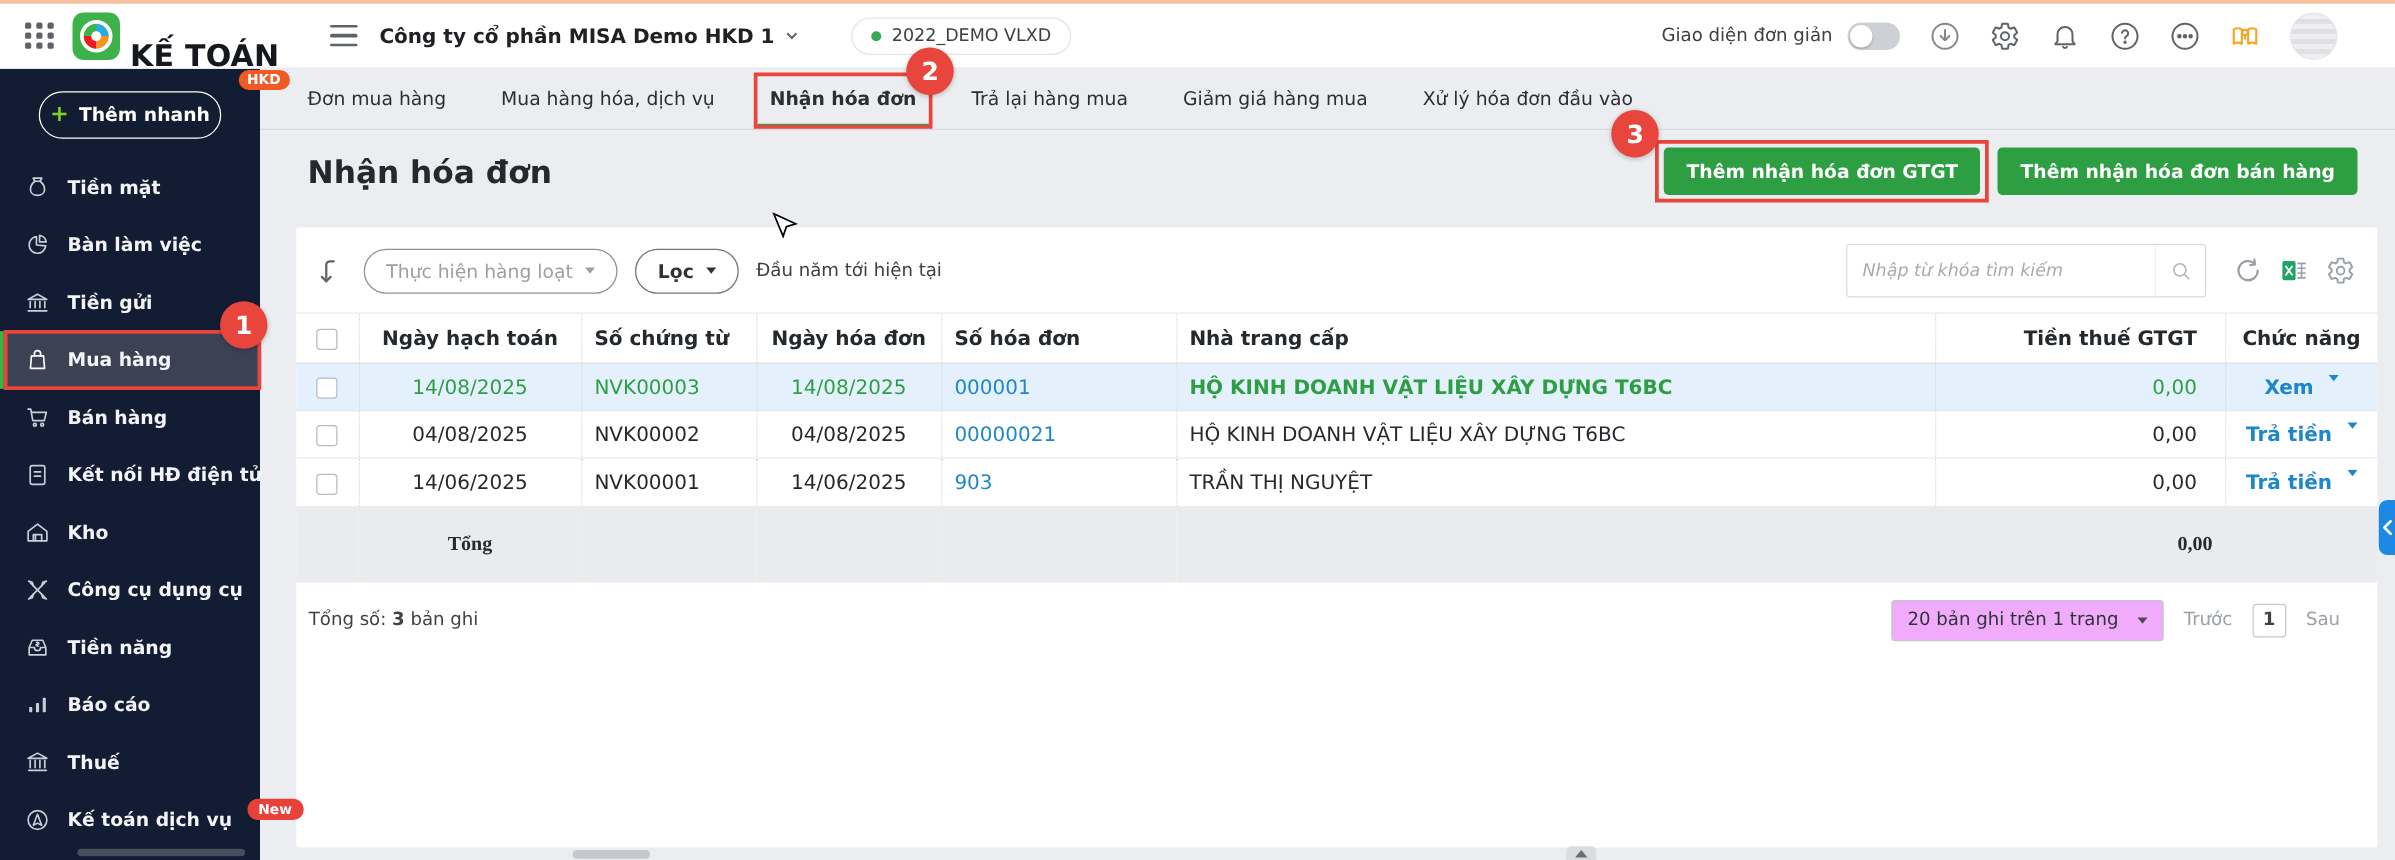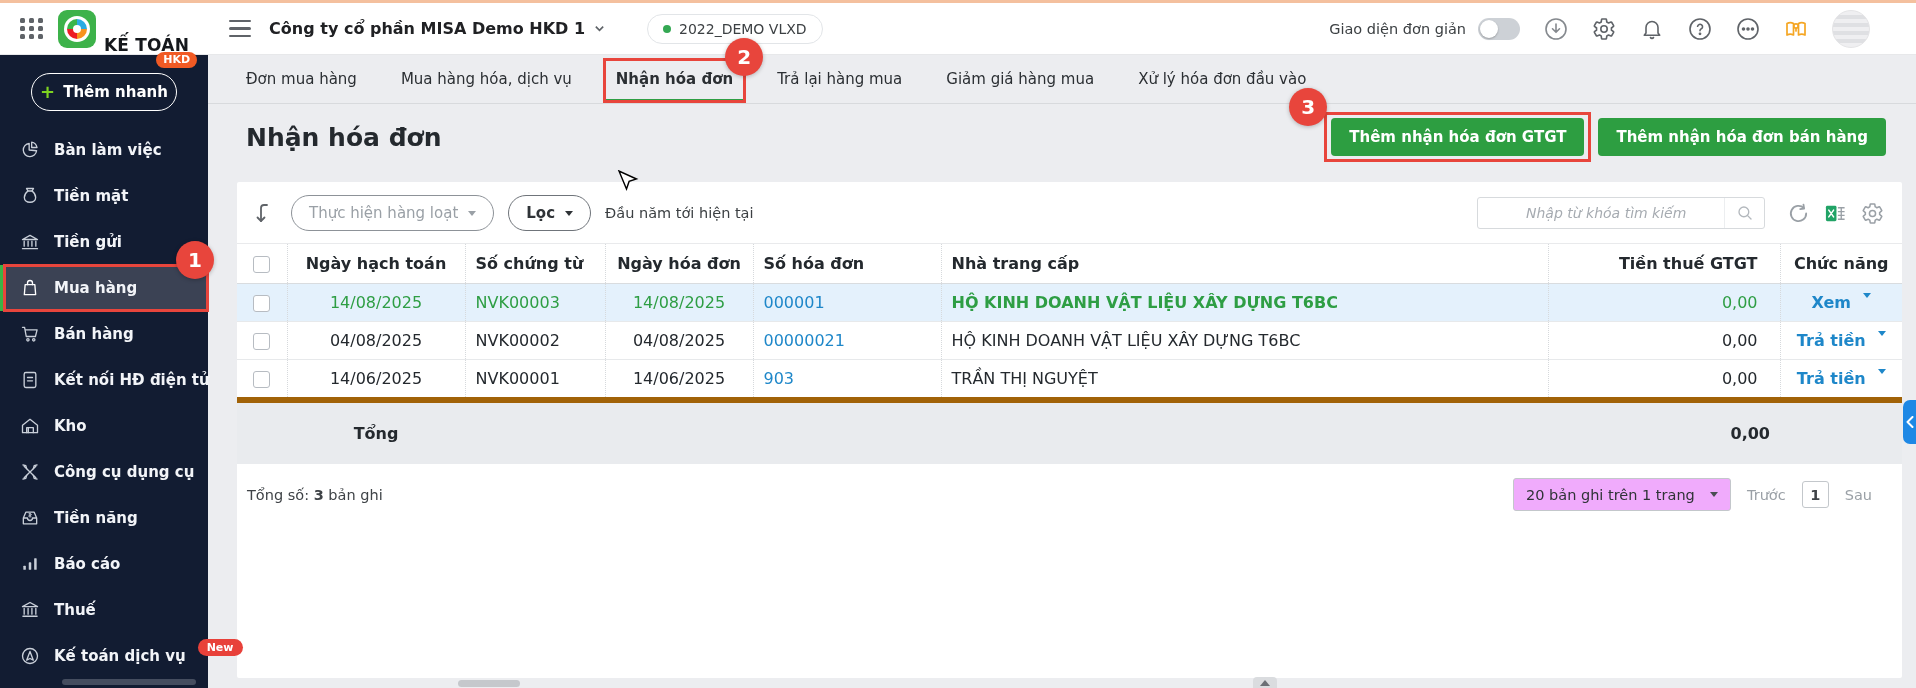--- a/index.html
+++ b/index.html
@@ -18,21 +18,21 @@
   }
   .grid-icon { display:grid; grid-template-columns:repeat(3,6px); grid-gap:3px; margin-right:14px; cursor:pointer; }
   .grid-icon i { width:5px; height:5px; border-radius:1.5px; background:#5f6368; }
   .brand { display:flex; align-items:center; position:relative; margin-right:40px; }
   .applogo { width:38px; height:38px; border-radius:9px; background:#3db24a; display:flex; align-items:center; justify-content:center; }
   .applogo .pin { width:26px; height:26px; border-radius:50%; background:#fff; display:flex; align-items:center; justify-content:center; }
   .applogo .pin i { width:20px; height:20px; border-radius:50%;
     background:conic-gradient(#29abe2 0 25%, #f7931e 25% 50%, #ed1c24 50% 75%, #39b54a 75% 100%);
     position:relative; }
   .applogo .pin i::after { content:""; position:absolute; inset:6px; border-radius:50%; background:#fff; }
-  .brand-text { font-size:17px; font-weight:800; letter-spacing:.2px; color:#15181c; margin-left:8px;margin-top:32px; }
+  .brand-text { font-size:24px; font-weight:800; letter-spacing:.2px; color:#15181c; margin-left:8px;margin-top:32px; }
   .brand-badge { position:absolute; right:-8px; bottom:-13px; background:#f15a24; color:#fff;
     font-size:11px; font-weight:700; padding:1px 7px 2px; border-radius:8px; }
   .hamburger { width:22px; display:flex; flex-direction:column; gap:5px; margin-right:18px; cursor:pointer; }
   .hamburger i { height:2.5px; background:#5f6368; border-radius:2px; }
   .company { display:flex; align-items:center; gap:9px; font-size:16px; font-weight:700; color:#202124; cursor:pointer; }
   .chev { width:11px; height:11px; }
   .db-pill { display:inline-flex; align-items:center; gap:8px; height:30px; padding:0 15px; margin-left:42px;
     border:1px solid #e2e5e8; border-radius:15px; background:#fff; font-size:14px; color:#3c4043; cursor:pointer; }
   .db-pill .dot { width:8px; height:8px; border-radius:50%; background:#34a853; }
   .top-right { margin-left:auto; display:flex; align-items:center; gap:24px; }
@@ -82,21 +82,21 @@
   .card { margin:26px 14px 0 29px; background:#fff; border-radius:2px; height:496px; position:relative; }
   .toolbar { display:flex; align-items:center; gap:14px; padding:13px 18px 12px 16px; }
   .sort-ico { width:24px; height:24px; color:#5f6368; cursor:pointer; flex:none; }
   .pill-btn { height:36px; border-radius:18px; background:#fff; display:inline-flex; align-items:center; gap:10px;
     padding:0 17px; font-size:15px; cursor:pointer; white-space:nowrap; }
   .pill-batch { border:1.5px solid #8d9298; color:#9aa0a6; }
   .pill-filter { border:1.5px solid #6f747a; color:#2f3337; font-weight:600; }
   .caret { width:0; height:0; border-left:4.5px solid transparent; border-right:4.5px solid transparent; border-top:5.5px solid currentColor; display:inline-block; }
   .period { font-size:14.5px; color:#3c4043; }
   .toolbar .spacer { flex:1; }
-  .searchbox { width:288px; height:32px; border:1px solid #d7dadd; border-radius:3px; background:#fff; display:flex; align-items:center; overflow:hidden;padding-left:36px; }
+  .searchbox { width:288px; height:43px; border:1px solid #d7dadd; border-radius:3px; background:#fff; display:flex; align-items:center; overflow:hidden; }
   .searchbox input { flex:1; border:none; outline:none; height:100%; padding:0 10px 0 12px;
     font-family:inherit; font-size:14px; color:#3c4043; font-style:italic; }
   .searchbox input::placeholder { color:#a6abb1; font-style:italic; }
   .search-ico-wrap { width:40px; height:100%; display:flex; align-items:center; justify-content:center; border-left:1px solid #eceef0; color:#b3b8bd; }
   .tool-ico { width:23px; height:23px; color:#9aa0a6; cursor:pointer; flex:none; }
   .tool-ico.gap { margin-left:8px; }
 
   
   table { width:100%; border-collapse:collapse; table-layout:fixed; font-size:16px; }
   col.c-cb{width:50px} col.c-d1{width:178px} col.c-sct{width:140px} col.c-d2{width:148px}
@@ -105,21 +105,21 @@
   td { padding:9px 10px; border-bottom:1px solid #e7e9eb; }
   th:not(:last-child), tbody td:not(:last-child) { border-right:1px dotted #d6d9dc; }
   .al-l{text-align:left} .al-r{text-align:right; padding-right:22px} .al-c{text-align:center}
   .cb { width:17px; height:17px; border:1.5px solid #b7bcc2; border-radius:3px; background:#fff; display:inline-block; vertical-align:middle; cursor:pointer; }
   tr.hl td { background:#e4f1fc; }
   .green { color:#2e9e44; }
   .g-bold { color:#2e9e44; font-weight:600; }
   .link { color:#1e87c9; cursor:pointer; }
   .action { color:#1e87c9; font-weight:700; cursor:pointer; display:inline-flex; align-items:flex-start; gap:12px; }
   .action .caret { border-top-color:#1e87c9; }
-  tr.total td { background:#e9ebee; border-right:none; border-bottom:none; border-top:6px solid #a16207; font-weight:700; padding:21px 10px; }
+  tr.total td { background:#e9ebee; border-right:none; border-bottom:none; border-top:1px solid #a16207; font-weight:700; padding:21px 10px;font-family:Liberation Serif, serif; }
 
   
   .list-footer { display:flex; align-items:center; margin-top:14px; padding:0 30px 0 10px; font-size:14.5px; color:#3f4347;text-align:center; }
   .list-footer b { font-weight:700; }
   .pager { margin-left:auto; display:flex; align-items:center; gap:16px; }
   .page-size { width:218px; height:33px; border:1px solid #c3c7cb; border-radius:3px; background:#f0abfc;
     display:flex; align-items:center; justify-content:space-between; padding:0 12px; cursor:pointer; color:#2f3337; }
   .page-size .caret { border-top-color:#4a4e53; }
   .muted { color:#9aa0a6; cursor:pointer; }
   .page-box { width:27px; height:27px; border:1px solid #c3c7cb; border-radius:3px; display:flex; align-items:center; justify-content:center; font-weight:700; background:#fff; cursor:pointer; }
@@ -213,32 +213,32 @@
   </div>
 </div>
 
 <div class="sidebar">
   <div class="quick-add">
     <span class="plus">+</span>
     <span>Thêm nhanh</span>
   </div>
 
   <div class="nav-item">
+    <svg viewBox="0 0 24 24" fill="none" stroke="currentColor" stroke-width="1.6" stroke-linecap="round" stroke-linejoin="round">
+        <path d="M9.5 6 7.8 3h8.4l-1.7 3"></path>
+        <path d="M9.5 6h5c2.8 2.3 4.3 5 4.3 7.8 0 3.3-2.8 5.7-6.8 5.7s-6.8-2.4-6.8-5.7C5.2 11 6.7 8.3 9.5 6Z"></path>
+      </svg>
+    <span>Tiền mặt</span>
+  </div>
+  <div class="nav-item">
     <svg viewBox="0 0 24 24" fill="none" stroke="currentColor" stroke-width="1.6" stroke-linejoin="round">
         <path d="M11 4a8 8 0 1 0 8.9 8.9L11 12V4Z"></path>
         <path d="M14 2.6a8 8 0 0 1 6.4 6.4H14V2.6Z"></path>
       </svg>
     <span>Bàn làm việc</span>
-  </div>
-  <div class="nav-item">
-    <svg viewBox="0 0 24 24" fill="none" stroke="currentColor" stroke-width="1.6" stroke-linecap="round" stroke-linejoin="round">
-        <path d="M9.5 6 7.8 3h8.4l-1.7 3"></path>
-        <path d="M9.5 6h5c2.8 2.3 4.3 5 4.3 7.8 0 3.3-2.8 5.7-6.8 5.7s-6.8-2.4-6.8-5.7C5.2 11 6.7 8.3 9.5 6Z"></path>
-      </svg>
-    <span>Tiền mặt</span>
   </div>
   <div class="nav-item">
     <svg viewBox="0 0 24 24" fill="none" stroke="currentColor" stroke-width="1.6" stroke-linecap="round" stroke-linejoin="round">
         <path d="M3 9l9-5 9 5H3Z"></path>
         <path d="M5 11v6M9.7 11v6M14.3 11v6M19 11v6M3 20h18"></path>
       </svg>
     <span>Tiền gửi</span>
   </div>
   <div class="nav-item active">
     <div class="ann-box"></div>

